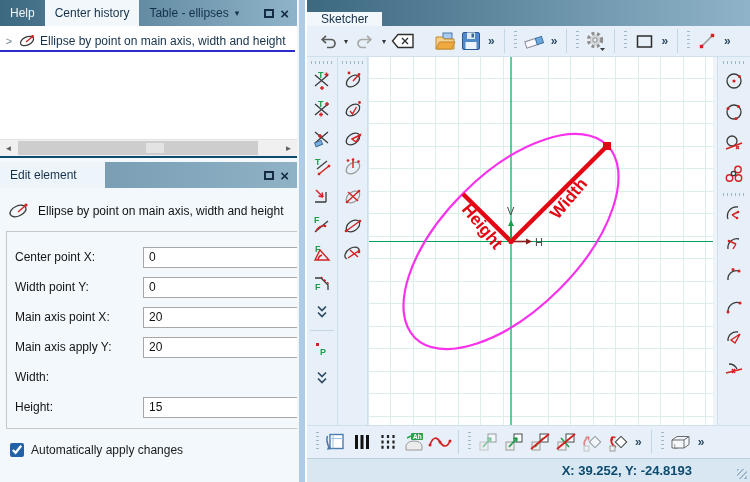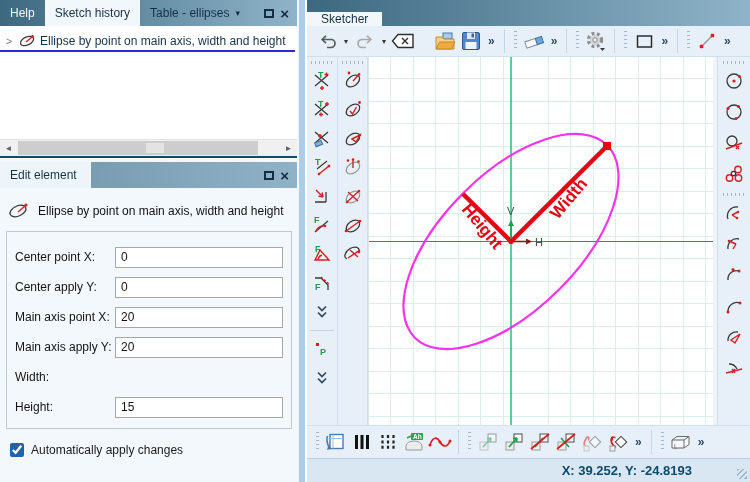--- a/index.html
+++ b/index.html
@@ -27,25 +27,25 @@
   .treelabel { margin-left:4px; color:#15314a; }
 
   .hscroll { height:17px; background:#f0f0f0; display:flex; align-items:center; position:relative; border-top:1px solid #e2e2e2; }
   .scrollarrow { width:17px; text-align:center; color:#616161; font-size:8px; }
   .scrollarrow.right { position:absolute; right:0; }
   .thumb { position:absolute; left:18px; width:240px; top:1px; bottom:1px; background:#cdcdcd; }
   .thumbnotch { position:absolute; left:128px; width:18px; top:2px; bottom:2px; background:#e3e3e3; }
 
   #editwin { left:0; top:158px; width:297px; height:324px; }
   #editwin .caption { margin-top:4px; height:26px; display:flex; align-items:stretch; background:linear-gradient(90deg,#6f93a8,#8fb2c7); }
-  #editwin .captab { background:#eef5fa; color:#15314a; display:flex; align-items:center; padding:0 14px 0 10px; }
+  #editwin .captab { background:#eef5fa; color:#15314a; display:flex; align-items:center; padding:0 28px 0 10px; }
 
   .toolheader { display:flex; align-items:center; gap:8px; margin:14px 0 0 8px; color:#111; }
   fieldset.group { margin:12px 6px 0 6px; border:1px solid #c6c6c6; padding:10px 8px 6px 8px; background:#f3f8fc; }
-  .frow { display:flex; align-items:center; height:30px; }
+  .frow { display:flex; align-items:center; height:30px;gap:28px; }
   .frow label { width:100px; color:#141414; }
   .frow input { width:168px; height:21px; border:1px solid #a7a7a7; padding:2px 5px; font-family:"Liberation Sans",sans-serif; font-size:12px; color:#111; background:#fff; }
   .chkrow { display:flex; align-items:center; gap:7px; margin:14px 0 0 10px; }
   .chkrow input { width:14px; height:14px; accent-color:#2262a8; }
 
   
   #splitter { position:absolute; left:297px; top:0; width:10px; height:482px;
     background:linear-gradient(90deg,#f2f6fa 0 2px,#aecce6 2px 8px,#ffffff 8px 10px); }
 
   
@@ -101,21 +101,21 @@
 <body>
 
 <div id="root">
 
   <div class="win" id="topwin">
     <div class="tabbar">
       <div class="tab">
           <span>Help</span>
         </div>
       <div class="tab active">
-          <span>Sketch history</span>
+          <span>Center history</span>
         </div>
       <div class="tab" style="color:#15314a">
         <span>Table - ellipses</span>
         <span class="dd">▾</span>
       </div>
       <div class="winbtns">
         <span class="maxbox"></span>
         <span class="closex">×</span>
       </div>
     </div>
@@ -162,21 +162,21 @@
           <path d="M10 10 L17 4" class="r"></path>
       </svg>
       <span>Ellipse by point on main axis, width and height</span>
     </div>
     <fieldset class="group">
       <div class="frow">
           <label>Center point X:</label>
           <input type="text" value="0" style="">
         </div>
       <div class="frow">
-          <label>Center apply Y:</label>
+          <label>Width point Y:</label>
           <input type="text" value="0" style="">
         </div>
       <div class="frow">
           <label>Main axis point X:</label>
           <input type="text" value="20" style="">
         </div>
       <div class="frow">
           <label>Main axis apply Y:</label>
           <input type="text" value="20" style="">
         </div>

